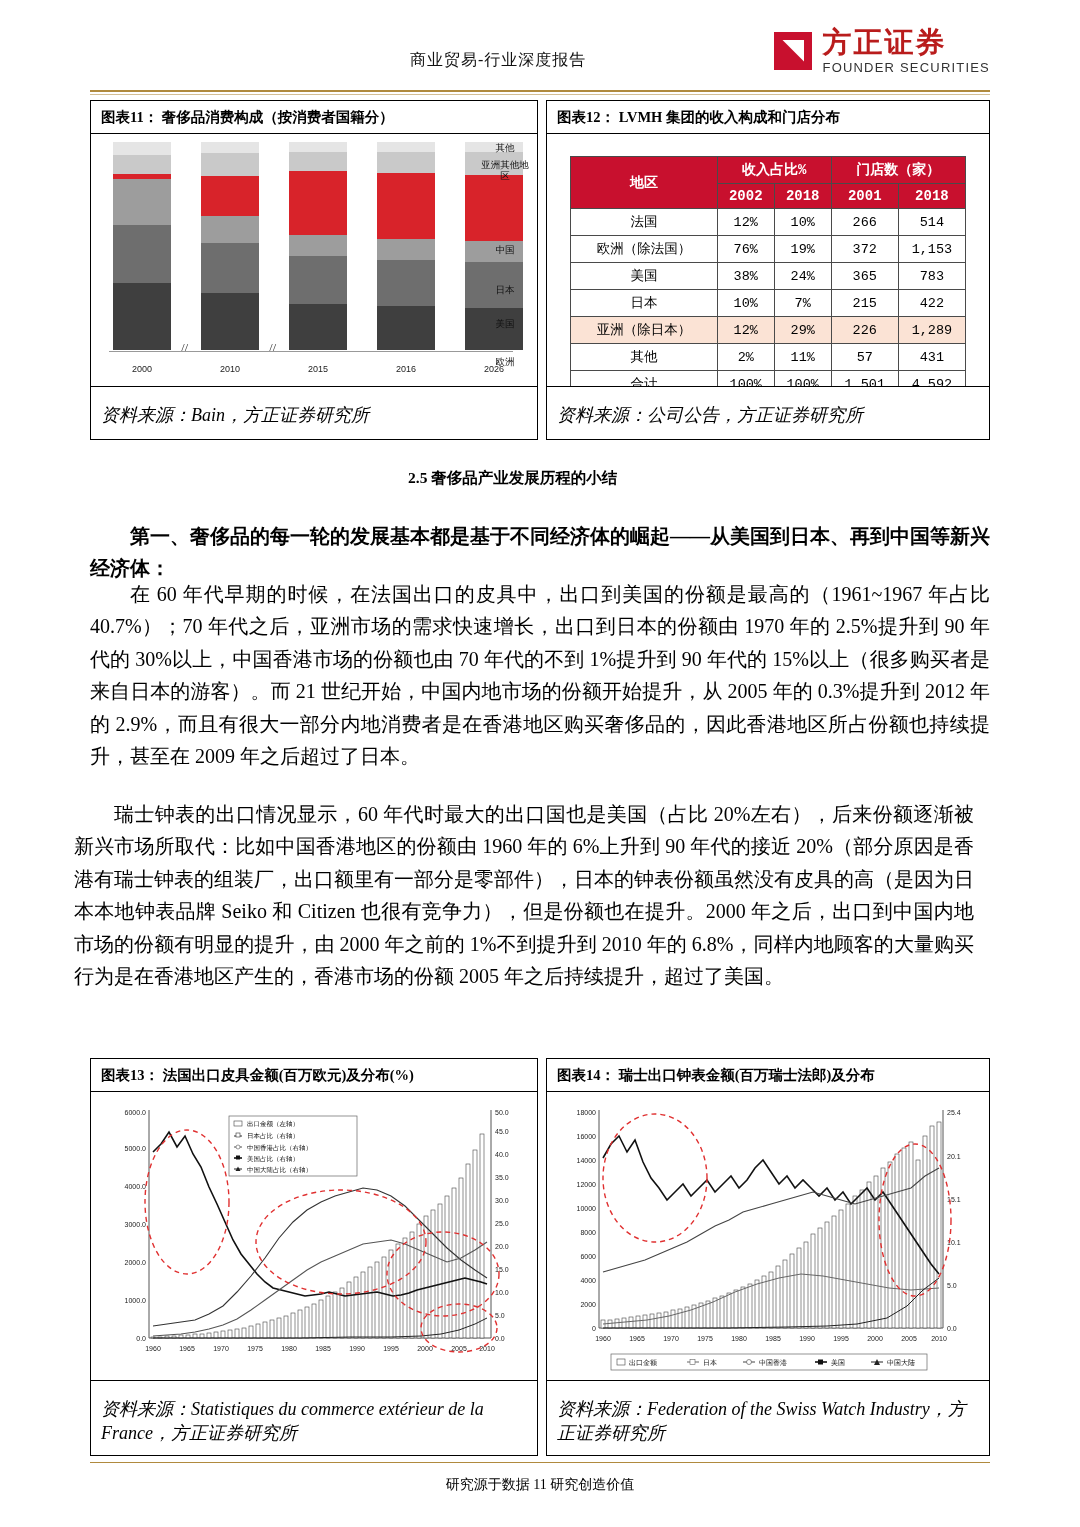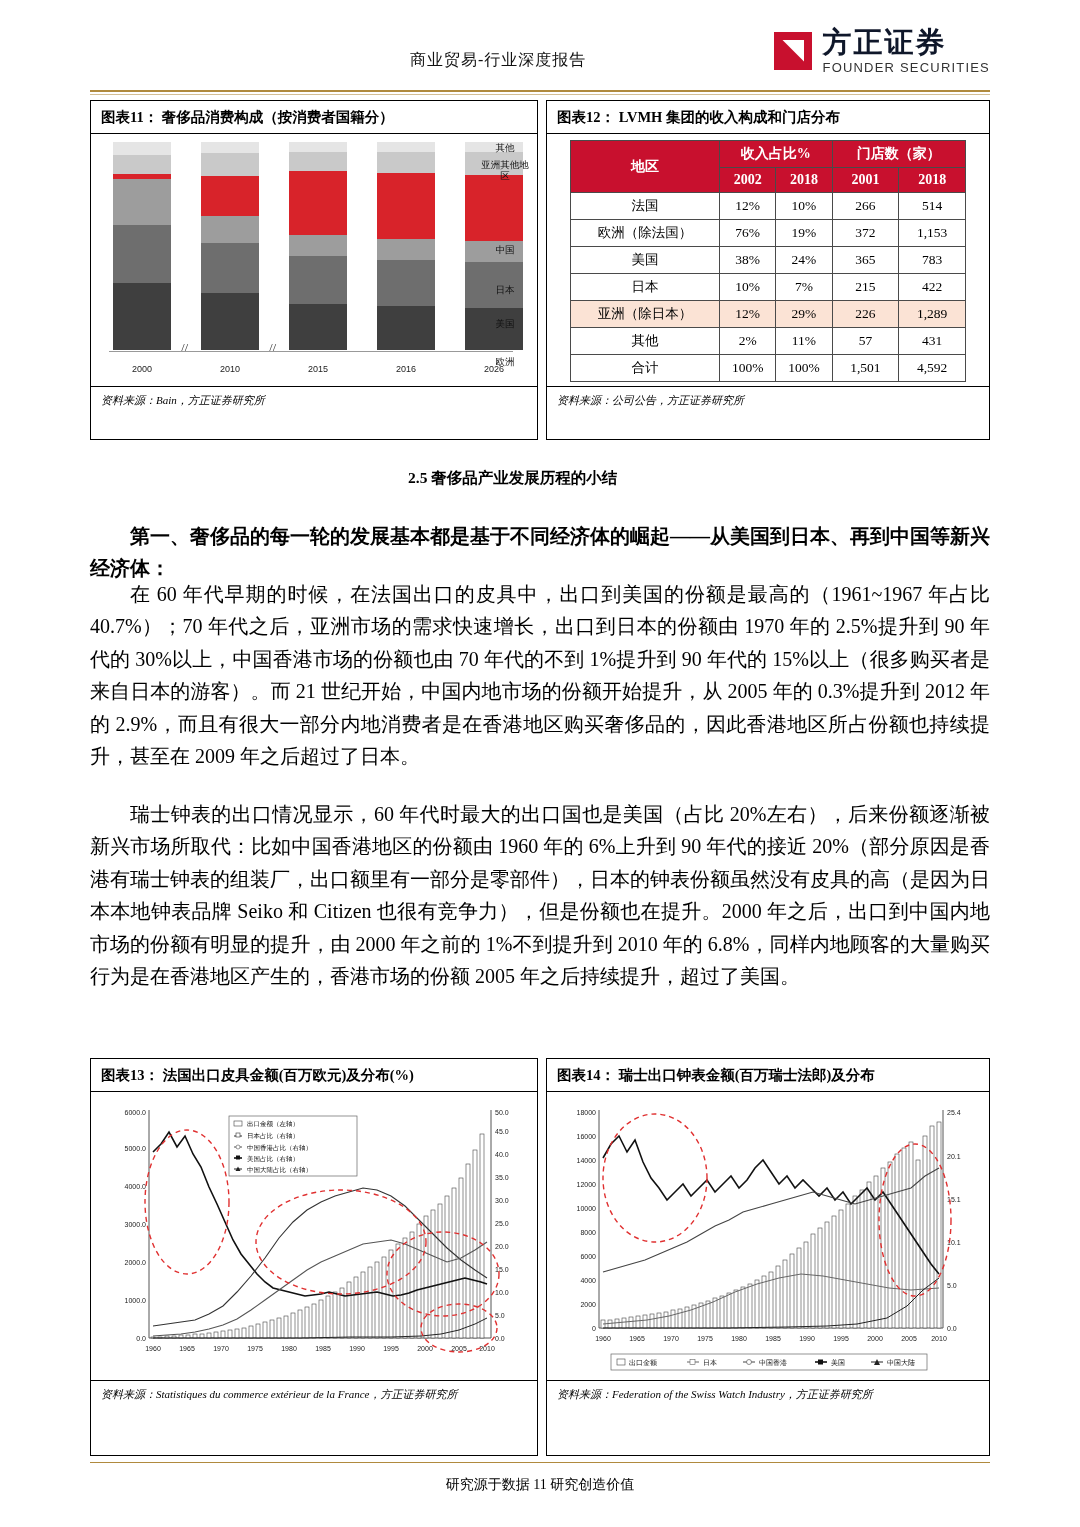--- a/index.html
+++ b/index.html
@@ -16,41 +16,41 @@
     position:absolute;left:320px;top:22px;font-size:16px;letter-spacing:1px;
     font-family:"Liberation Serif",serif;color:#111;
   }
   .hdr-rule{position:absolute;left:0;top:62px;width:900px;height:2px;background:#b08a3e;}
   .hdr-rule2{position:absolute;left:0;top:66px;width:900px;height:1px;background:#b08a3e;opacity:.55;}
   .logo{position:absolute;right:0;top:0;display:flex;align-items:center;gap:10px;}
   .logo-mark{width:38px;height:38px;background:#c8102e;position:relative;}
   .logo-mark:after{content:"";position:absolute;left:8px;top:8px;width:22px;height:22px;background:#fff;
     clip-path:polygon(0 0,100% 0,100% 100%);}
   .logo-txt{line-height:1;}
-  .logo-cn{font-size:29px;font-weight:bold;color:#0f172a;letter-spacing:2px;font-family:"Liberation Serif",serif;}
+  .logo-cn{font-size:29px;font-weight:bold;color:#b91c1c;letter-spacing:2px;font-family:"Liberation Serif",serif;}
   .logo-en{font-size:13px;color:#333;letter-spacing:1.2px;margin-top:4px;font-family:"Liberation Sans",sans-serif;}
 
   
   .exbox{position:absolute;border:1px solid #000;box-sizing:border-box;background:#fff;}
   .excap{font-size:14.5px;font-weight:bold;padding:7px 10px 6px 10px;font-family:"Liberation Serif",serif;}
-  .exsrc{font-size:11px;font-style:italic;padding:6px 10px;border-top:1px solid #000;font-family:"Liberation Serif",serif;}
+  .exsrc{font-size:18px;font-style:italic;padding:16px 10px;border-top:1px solid #000;font-family:"Liberation Serif",serif;}
   .exbody{position:relative;overflow:hidden;}
 
   
   .f11{position:relative;width:100%;height:100%;background:#fff;}
   .bar{position:absolute;bottom:36px;width:58px;}
   .seg{width:100%;}
   .barlabel{position:absolute;bottom:12px;width:58px;text-align:center;font-size:9px;
     font-family:"Liberation Sans",sans-serif;color:#222;}
   .axisline{position:absolute;left:18px;bottom:34px;width:404px;height:1px;background:#999;}
   .brk{position:absolute;bottom:30px;font-size:13px;color:#333;font-family:"Liberation Serif",serif;}
   .rlab{position:absolute;right:6px;font-size:9.5px;font-family:"Liberation Sans",sans-serif;color:#111;text-align:center;width:52px;}
 
   
-  table.lv{border-collapse:collapse;width:396px;margin:6px auto 0 auto;font-family:Liberation Serif, serif;}
+  table.lv{border-collapse:collapse;width:396px;margin:22px auto 0 auto;font-family:Liberation Mono, monospace;}
   table.lv th,table.lv td{border:1px solid #4a4a4a;text-align:center;font-size:13.5px;padding:4px 2px;}
   table.lv thead th{background:#c8102e;color:#fff;font-weight:bold;font-size:14px;}
   table.lv tr.hl td{background:#fbe3d5;}
 
   
   .sec{position:absolute;font-size:15.5px;font-weight:bold;font-family:"Liberation Serif",serif;}
   .para{position:absolute;font-size:20px;line-height:1.62;text-align:justify;font-family:"Liberation Serif",serif;}
 
   
   .chartsvg{display:block;}
@@ -218,21 +218,21 @@
     </div>
     <div class="exsrc">资料来源：公司公告，方正证券研究所</div>
   </div>
 
   <div class="sec" style="left:408px;top:468px;">2.5  奢侈品产业发展历程的小结</div>
 
   <div class="para" style="left:90px;top:520px;width:900px;font-weight:bold;text-indent:2em;">第一、奢侈品的每一轮的发展基本都是基于不同经济体的崛起——从美国到日本、再到中国等新兴经济体：</div>
 
   <div class="para" style="left:90px;top:578px;width:900px;text-indent:2em;">在 60 年代早期的时候，在法国出口的皮具中，出口到美国的份额是最高的（1961~1967 年占比 40.7%）；70 年代之后，亚洲市场的需求快速增长，出口到日本的份额由 1970 年的 2.5%提升到 90 年代的 30%以上，中国香港市场的份额也由 70 年代的不到 1%提升到 90 年代的 15%以上（很多购买者是来自日本的游客）。而 21 世纪开始，中国内地市场的份额开始提升，从 2005 年的 0.3%提升到 2012 年的 2.9%，而且有很大一部分内地消费者是在香港地区购买奢侈品的，因此香港地区所占份额也持续提升，甚至在 2009 年之后超过了日本。</div>
 
-  <div class="para" style="left:90px;top:798px;width:900px;text-indent:2em;">瑞士钟表的出口情况显示，60 年代时最大的出口国也是美国（占比 20%左右），后来份额逐渐被新兴市场所取代：比如中国香港地区的份额由 1960 年的 6%上升到 90 年代的接近 20%（部分原因是香港有瑞士钟表的组装厂，出口额里有一部分是零部件），日本的钟表份额虽然没有皮具的高（是因为日本本地钟表品牌 Seiko 和 Citizen 也很有竞争力），但是份额也在提升。2000 年之后，出口到中国内地市场的份额有明显的提升，由 2000 年之前的 1%不到提升到 2010 年的 6.8%，同样内地顾客的大量购买行为是在香港地区产生的，香港市场的份额 2005 年之后持续提升，超过了美国。</div>
+  <div class="para" style="left:74px;top:798px;width:900px;text-indent:2em;">瑞士钟表的出口情况显示，60 年代时最大的出口国也是美国（占比 20%左右），后来份额逐渐被新兴市场所取代：比如中国香港地区的份额由 1960 年的 6%上升到 90 年代的接近 20%（部分原因是香港有瑞士钟表的组装厂，出口额里有一部分是零部件），日本的钟表份额虽然没有皮具的高（是因为日本本地钟表品牌 Seiko 和 Citizen 也很有竞争力），但是份额也在提升。2000 年之后，出口到中国内地市场的份额有明显的提升，由 2000 年之前的 1%不到提升到 2010 年的 6.8%，同样内地顾客的大量购买行为是在香港地区产生的，香港市场的份额 2005 年之后持续提升，超过了美国。</div>
 
   <div class="exbox" style="left:90px;top:1058px;width:448px;height:398px;">
     <div class="excap">图表13： 法国出口皮具金额(百万欧元)及分布(%)</div>
     <div class="exbody" style="height:288px;border-top:1px solid #000;">
       <svg class="chartsvg" width="446" height="288" viewBox="0 0 446 288">
 
         <line x1="58" y1="18" x2="58" y2="246" stroke="#555" stroke-width="1"></line>
         <line x1="58" y1="246" x2="400" y2="246" stroke="#555" stroke-width="1"></line>
         <line x1="400" y1="18" x2="400" y2="246" stroke="#555" stroke-width="1"></line>
 

